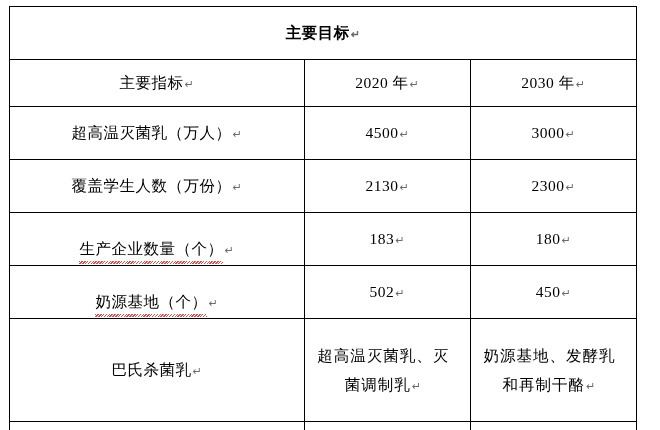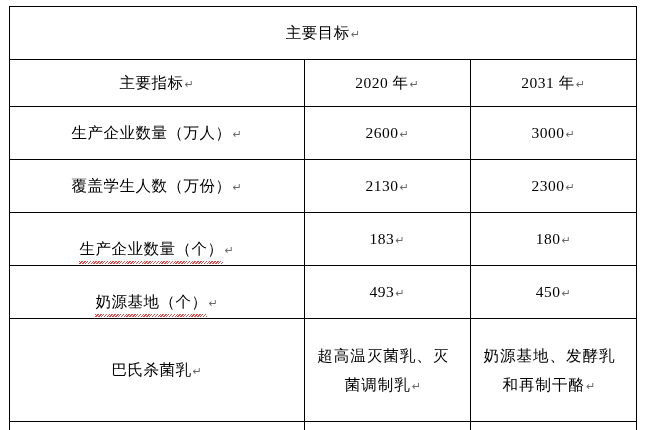--- a/index.html
+++ b/index.html
@@ -30,21 +30,21 @@
   table.main-table td {
     border: 1px solid #000000;
     text-align: center;
     vertical-align: middle;
     font-size: 15.5px;
     line-height: 1.55;
     padding: 4px 6px;
     letter-spacing: 0.5px;
   }
   td.title-cell {
-    font-weight: normal;
+    font-weight: bold;
     font-size: 17px;
     height: 44px;
     letter-spacing: 2px;
     margin-top: 16px;
   }
   td.header-cell {
     font-weight: normal;
     font-size: 16px;
     height: 38px;
     letter-spacing: 1px;
@@ -102,44 +102,44 @@
       <col class="col-v1">
       <col class="col-v2">
     </colgroup>
     <tbody>
       <tr>
         <td class="title-cell" colspan="3"><span>主要目标</span><span class="pm">↵</span></td>
       </tr>
       <tr>
         <td class="header-cell"><span>主要指标</span><span class="pm">↵</span></td>
         <td class="header-cell"><span>2020 年</span><span class="pm">↵</span></td>
-        <td class="header-cell"><span>2031 年</span><span class="pm">↵</span></td>
+        <td class="header-cell"><span>2030 年</span><span class="pm">↵</span></td>
       </tr>
 
       <tr>
-        <td class="label-cell"><span>生产企业数量（万人）</span><span class="pm">↵</span></td>
-        <td class="value-cell"><span>2600</span><span class="pm">↵</span></td>
+        <td class="label-cell"><span>超高温灭菌乳（万人）</span><span class="pm">↵</span></td>
+        <td class="value-cell"><span>4500</span><span class="pm">↵</span></td>
         <td class="value-cell"><span>3000</span><span class="pm">↵</span></td>
       </tr>
 
       <tr>
         <td class="label-cell"><span>覆盖学生人数（万份）</span><span class="pm">↵</span></td>
         <td class="value-cell"><span>2130</span><span class="pm">↵</span></td>
         <td class="value-cell"><span>2300</span><span class="pm">↵</span></td>
       </tr>
 
       <tr>
         <td class="label-cell"><span class="squiggle">生产企业数量（个）</span><span class="pm">↵</span></td>
         <td class="value-cell"><span>183</span><span class="pm">↵</span></td>
         <td class="value-cell"><span>180</span><span class="pm">↵</span></td>
       </tr>
 
       <tr>
         <td class="label-cell"><span class="squiggle">奶源基地（个）</span><span class="pm">↵</span></td>
-        <td class="value-cell"><span>493</span><span class="pm">↵</span></td>
+        <td class="value-cell"><span>502</span><span class="pm">↵</span></td>
         <td class="value-cell"><span>450</span><span class="pm">↵</span></td>
       </tr>
 
       <tr class="tall-row">
         <td class="label-cell"><span>巴氏杀菌乳</span><span class="pm">↵</span></td>
         <td class="value-cell wrap-value"><span>超高温灭菌乳、灭菌调制乳</span><span class="pm">↵</span></td>
         <td class="value-cell wrap-value"><span>奶源基地、发酵乳和再制干酪</span><span class="pm">↵</span></td>
       </tr>
 
       <tr>

